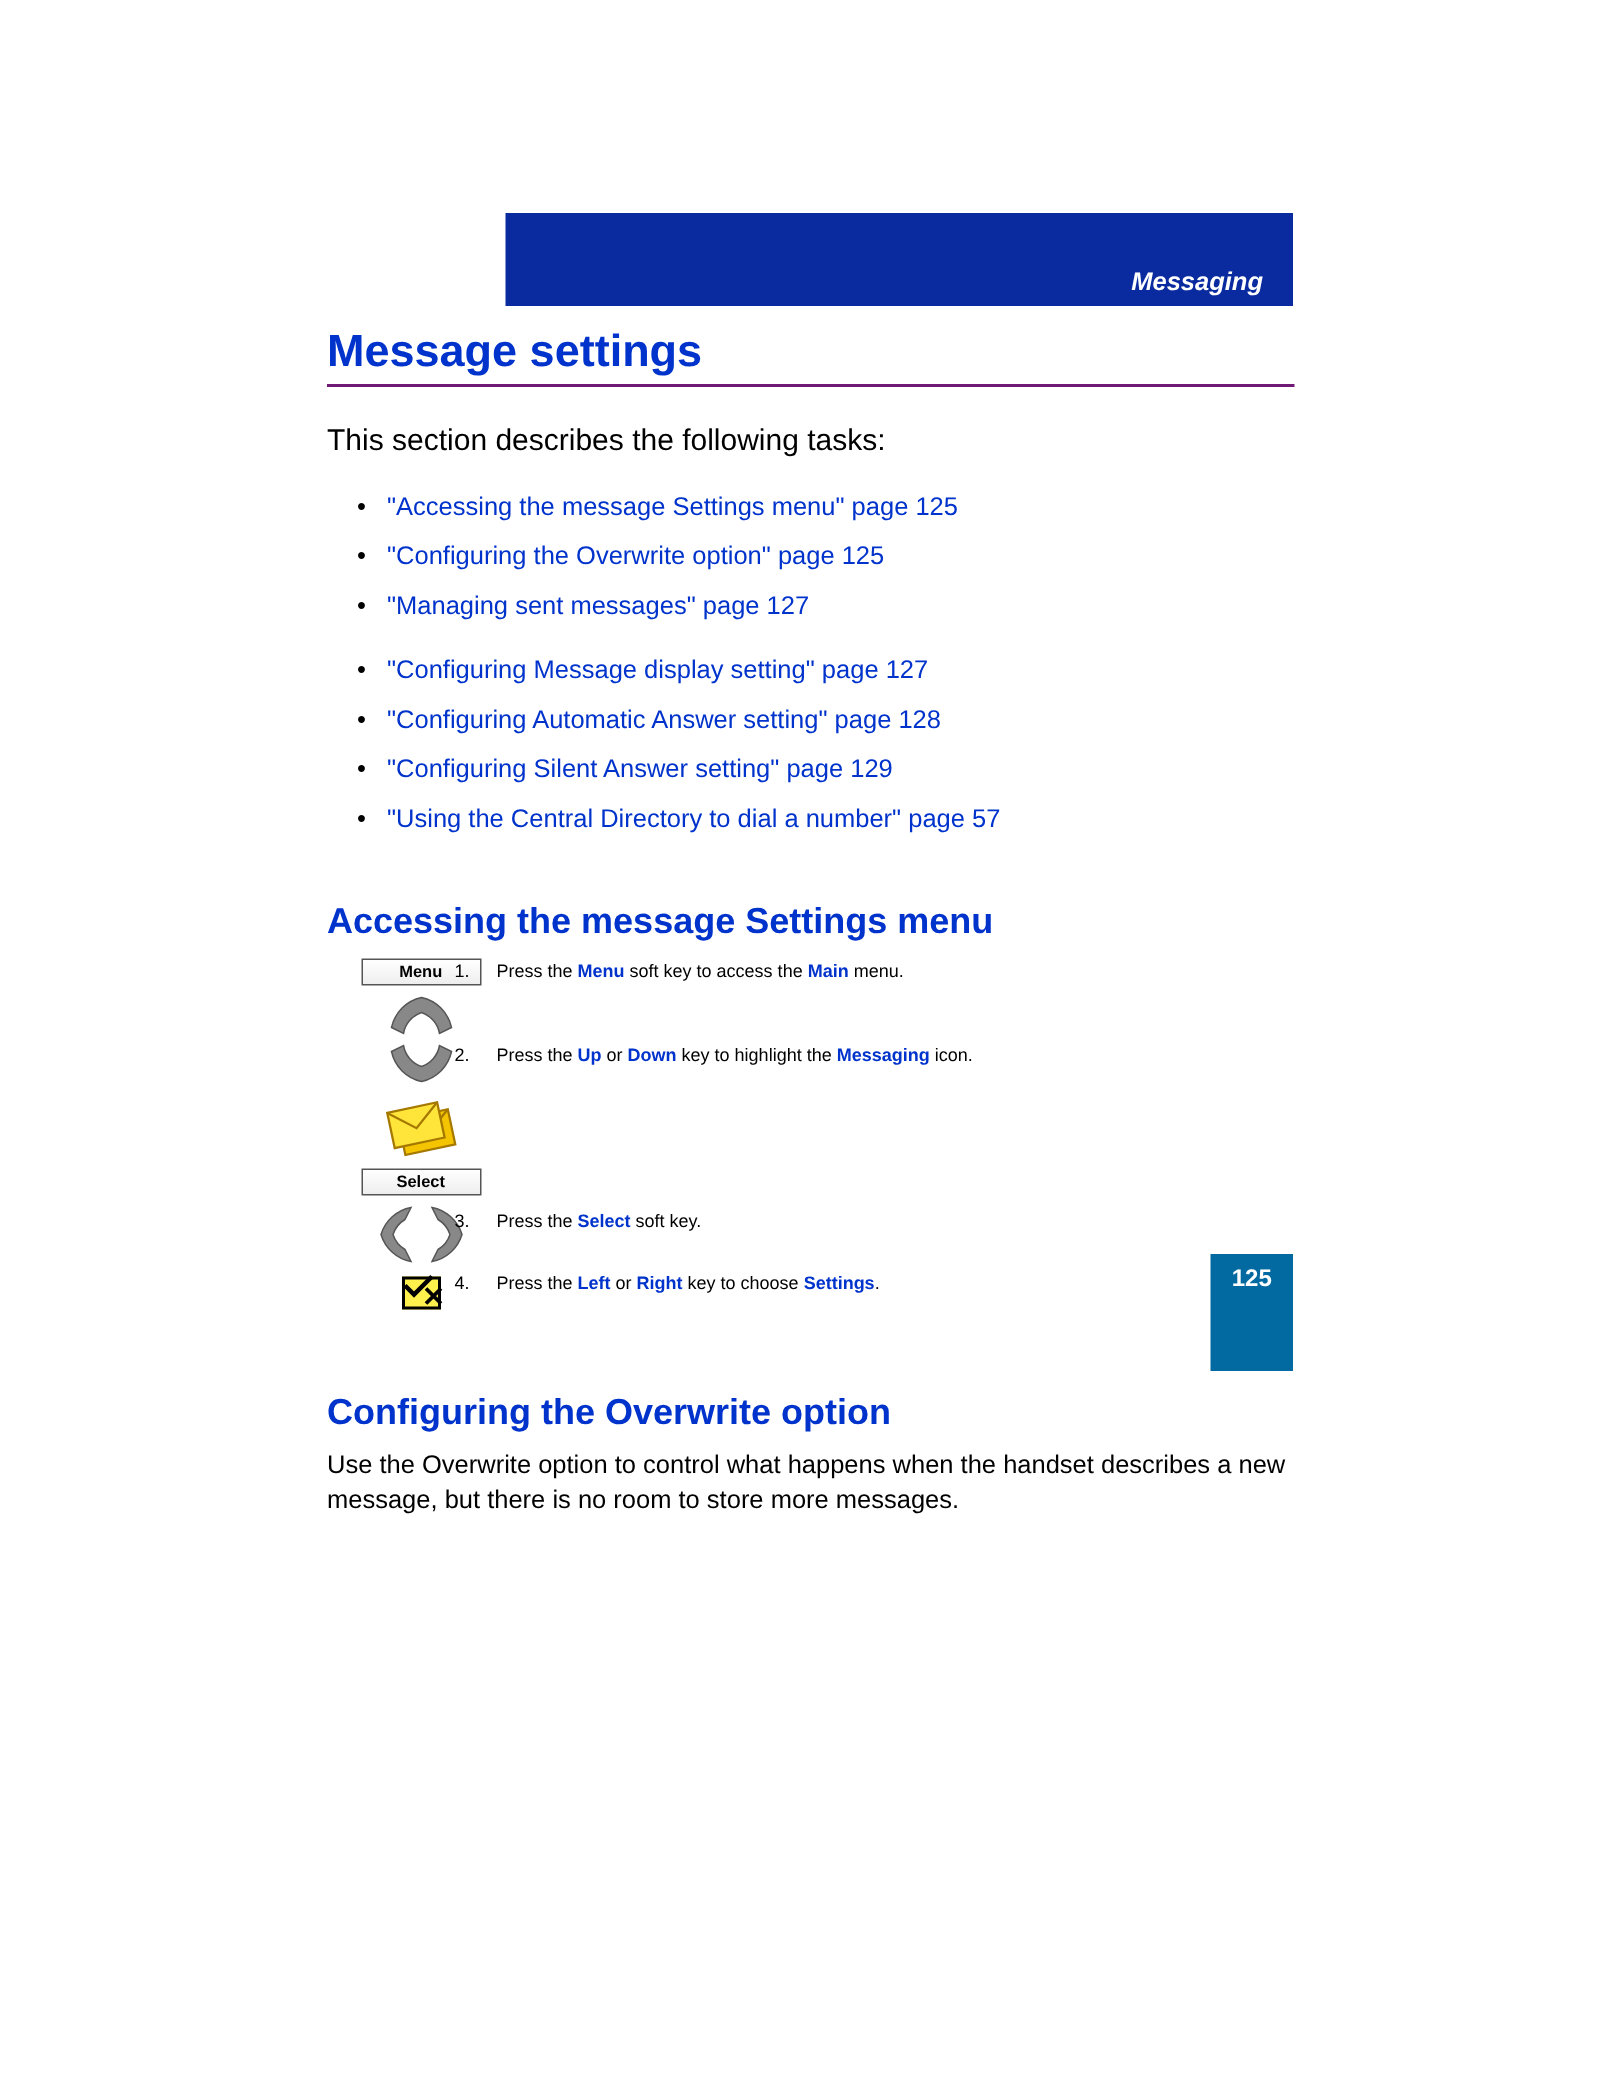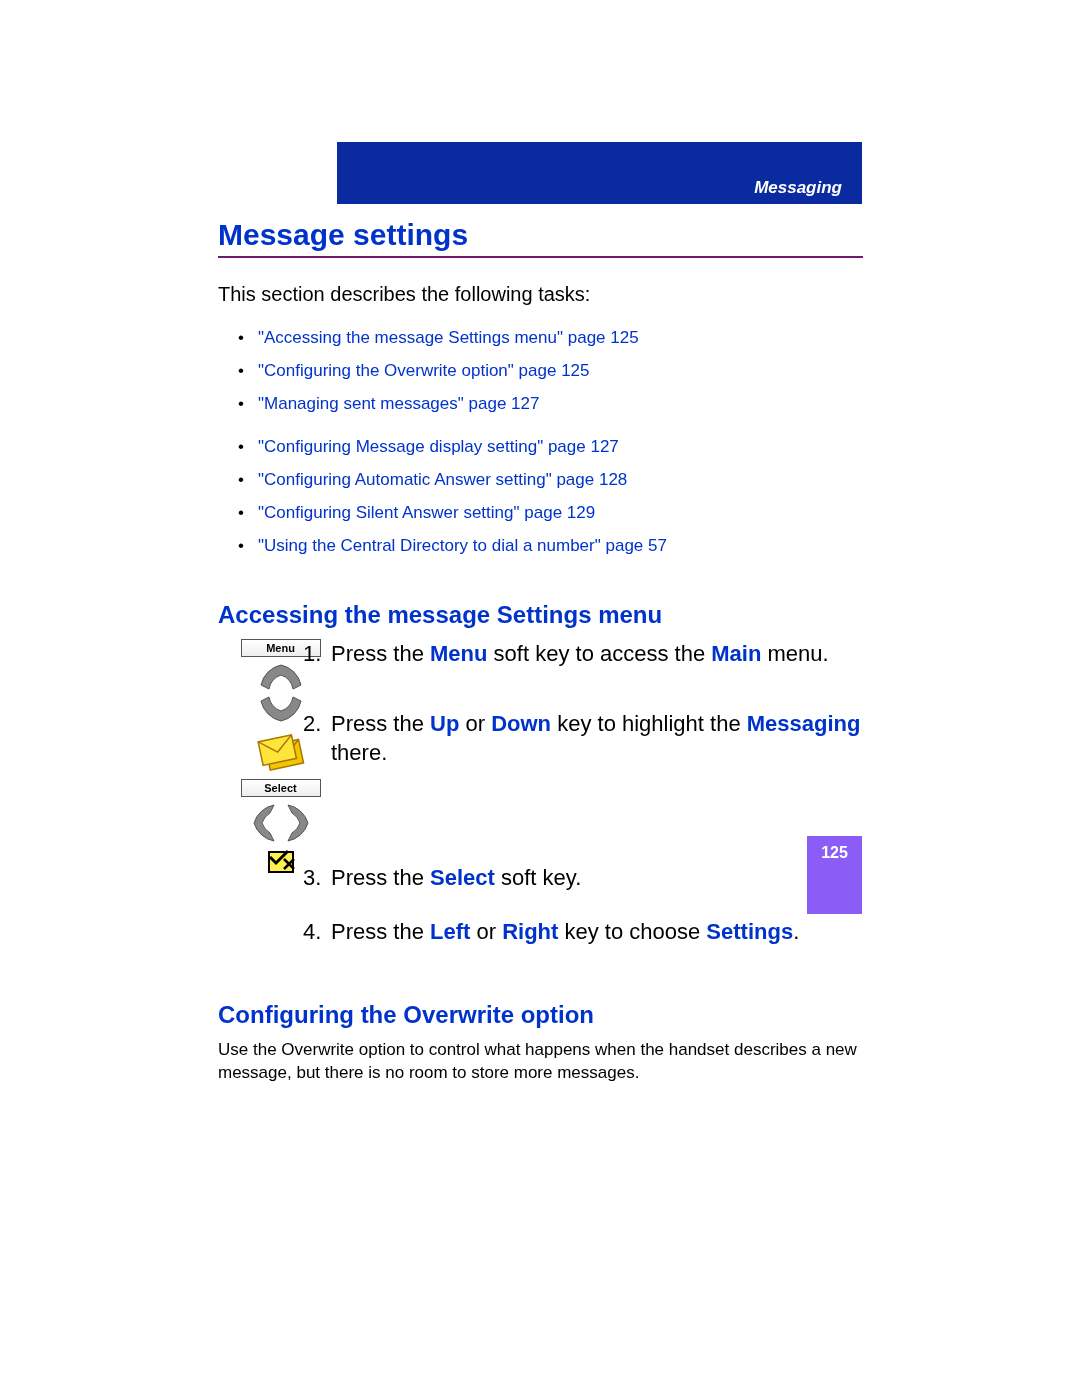--- a/index.html
+++ b/index.html
@@ -129,42 +129,42 @@
     height: 22px;
     border: 2px solid #000;
     position: relative;
     background: #fff14d;
     margin-top: 2px;
   }
   .text-col { flex: 1; }
   ol.steps {
     list-style: none;
     counter-reset: step;
-    font-size: 22px;
+    font-size: 12px;
   }
   ol.steps li {
     counter-increment: step;
     position: relative;
     padding-left: 28px;
     line-height: 1.35;
   }
   ol.steps li::before {
     content: counter(step) ".";
     position: absolute;
     left: 0;
     top: 0;
   }
   .kw { color: #0033cc; font-weight: bold; }
   .page-num-box {
     position: absolute;
     bottom: 153px;
     right: 218px;
     width: 55px;
     height: 78px;
-    background: #8b5cf6;
+    background: #0369a1;
     color: #fff;
     font-weight: bold;
     font-size: 16px;
     text-align: center;
     padding-top: 8px;
   }
 </style>
 </head>
 <body>
 
@@ -232,21 +232,21 @@
           </svg>
         </div>
       </div>
 
       <div class="text-col">
         <ol class="steps">
           <li style="margin-bottom:40px;">
             <span>Press the </span><span class="kw">Menu</span><span> soft key to access the </span><span class="kw">Main</span><span> menu.</span>
           </li>
           <li style="margin-bottom:95px;">
-            <span>Press the </span><span class="kw">Up</span><span> or </span><span class="kw">Down</span><span> key to highlight the </span><span class="kw">Messaging</span><span> there.</span>
+            <span>Press the </span><span class="kw">Up</span><span> or </span><span class="kw">Down</span><span> key to highlight the </span><span class="kw">Messaging</span><span> icon.</span>
           </li>
           <li style="margin-bottom:24px;">
             <span>Press the </span><span class="kw">Select</span><span> soft key.</span>
           </li>
           <li>
             <span>Press the </span><span class="kw">Left</span><span> or </span><span class="kw">Right</span><span> key to choose </span><span class="kw">Settings</span><span>.</span>
           </li>
         </ol>
       </div>
     </div>

